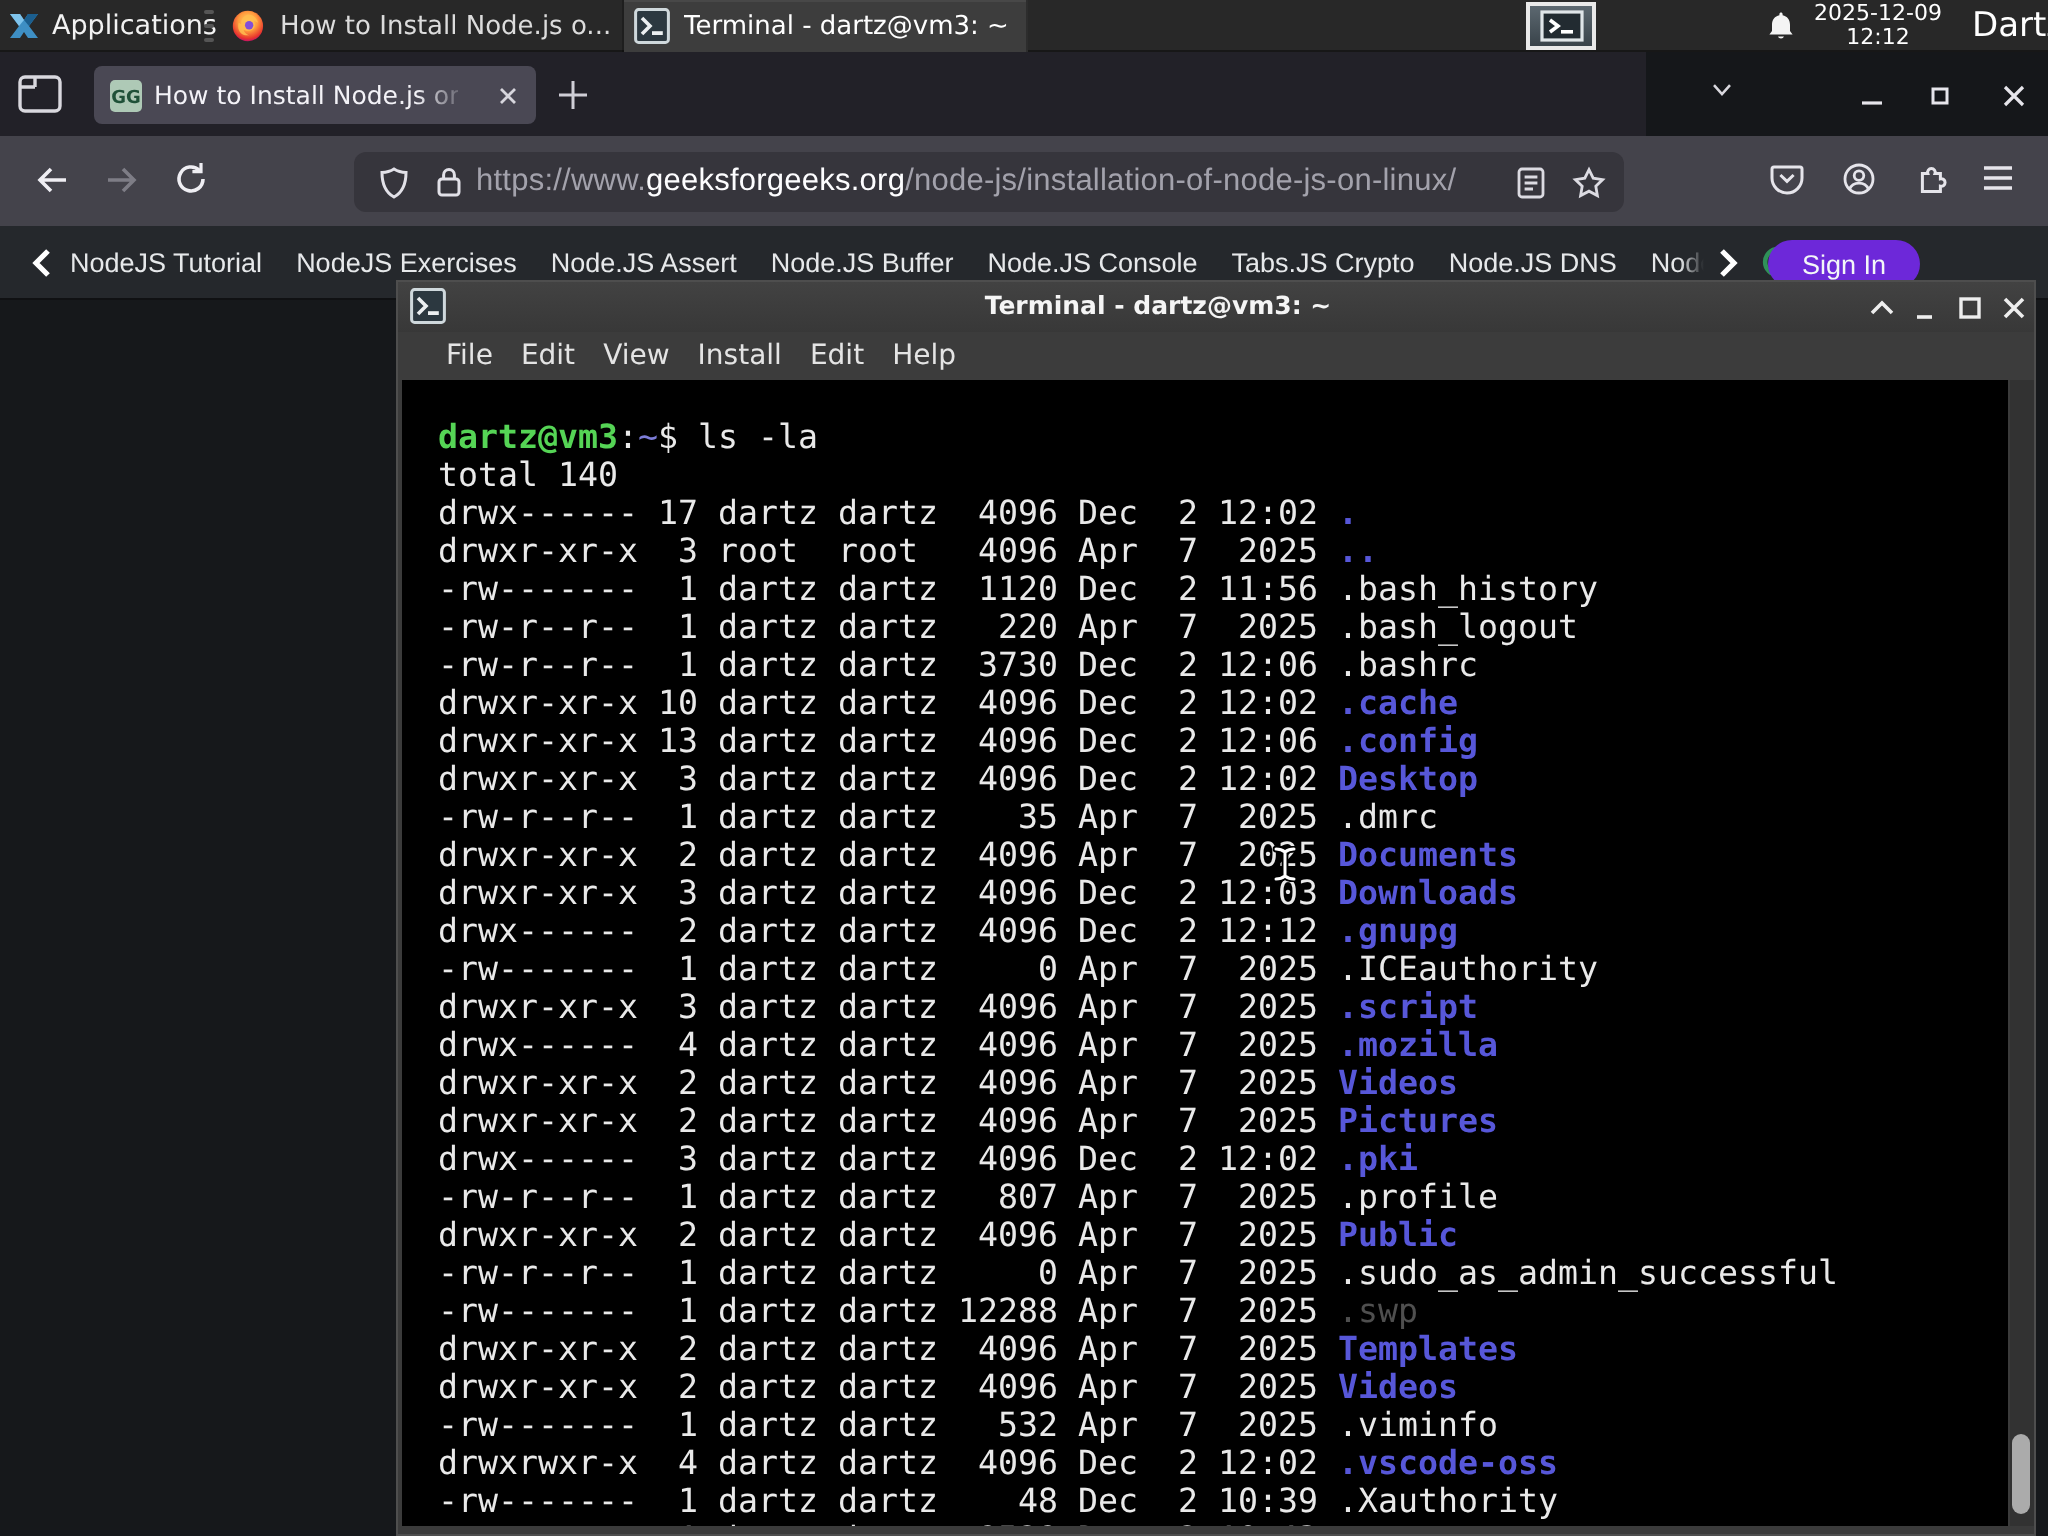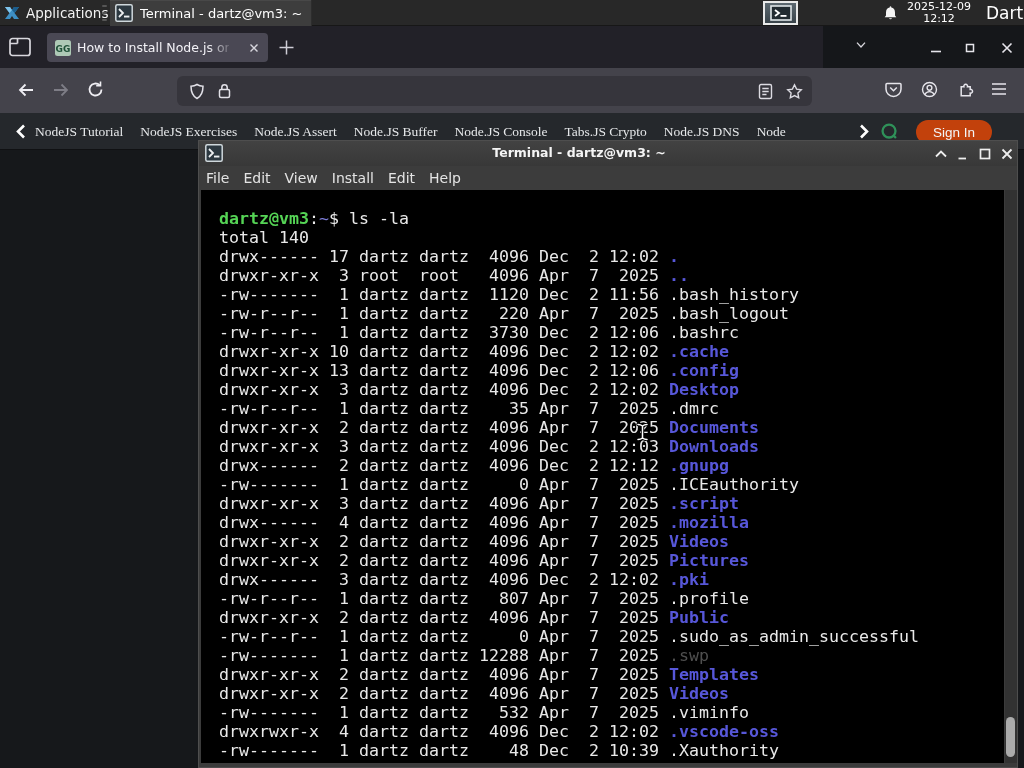--- a/index.html
+++ b/index.html
@@ -48,36 +48,36 @@
   #reader-icon { position:absolute; left:581px; top:7px; width:15px; height:17px; color:#dcdbe2; }
   #star-icon { position:absolute; left:609px; top:7px; width:17px; height:17px; color:#dcdbe2; }
   #pocket-icon { left:885px; top:13px; width:17px; height:17px; color:#e6e5eb; }
   #account-icon { left:921px; top:13px; width:17px; height:17px; color:#e6e5eb; }
   #ext-icon { left:957px; top:13px; width:17px; height:17px; color:#e6e5eb; }
   #menu-icon { left:991px; top:14px; width:16px; height:14px; color:#e6e5eb; }
 
   
   #page { left:0; top:113px; width:1024px; height:655px; background:#16181b; z-index:1; }
   #subnav { position:absolute; left:0; top:0; width:1024px; height:37px; background:#25282c; border-bottom:1px solid #101113; }
-  #subnav-links { position:absolute; left:35px; top:0; width:820px; height:37px; display:flex; gap:17px; align-items:center; overflow:hidden; color:#e6e8ea; font-family:Liberation Serif, serif; font-size:13.5px; }
+  #subnav-links { position:absolute; left:35px; top:0; width:820px; height:37px; display:flex; gap:17px; align-items:center; overflow:hidden; color:#e6e8ea; font-family:Liberation Sans, sans-serif; font-size:13.5px; }
   #subnav-links a { white-space:nowrap; color:#e6e8ea; text-decoration:none; }
   #subnav-chevL { position:absolute; left:14px; top:11px; width:14px; height:15px; color:#ffffff; }
   #subnav-fade { position:absolute; left:840px; top:0; width:17px; height:36px; background:linear-gradient(90deg, rgba(37,40,44,0), #25282c 70%); }
   #subnav-chevR { position:absolute; left:857px; top:11px; width:14px; height:15px; color:#ffffff; }
   #subnav-search { position:absolute; left:880px; top:9px; width:19px; height:19px; color:#2f9159; }
-  #signin-btn { position:absolute; left:916px; top:7px; width:76px; height:24px; background:#c2410c; border-radius:12px; color:#f3f6f8; font-family:"Liberation Sans", sans-serif; font-size:13.5px; display:flex; align-items:center; justify-content:center; }
+  #signin-btn { position:absolute; left:884px; top:7px; width:76px; height:24px; background:#6d28d9; border-radius:12px; color:#f3f6f8; font-family:"Liberation Sans", sans-serif; font-size:13.5px; display:flex; align-items:center; justify-content:center; }
 
   
   #term-win { left:198px; top:140px; width:820px; height:628px; background:#3b3b3b; border:1px solid #4e4e4e; z-index:20; }
   #term-titlebar { position:absolute; left:0; top:0; width:818px; height:25px; background:linear-gradient(#424242,#383838); }
   #term-title { position:absolute; left:30px; top:4px; width:700px; text-align:center; color:#f5f5f5; font-weight:bold; font-size:12.5px; }
   #term-icon-tb { position:absolute; left:6px; top:3px; width:18px; height:18px; }
   .tb-btn { position:absolute; top:5px; width:16px; height:16px; color:#eeeeee; }
   #tb-shade { left:734px; } #tb-min { left:756px; } #tb-max { left:778px; } #tb-close { left:800px; }
-  #term-menubar { position:absolute; left:0; top:25px; width:818px; height:24px; background:#3c3c3c; display:flex; align-items:center; gap:14px; padding-left:7px; color:#e4e4e4; font-size:14px; }
+  #term-menubar { position:absolute; left:0; top:25px; width:818px; height:24px; background:#3c3c3c; display:flex; align-items:center; gap:14px; padding-left:24px; color:#e4e4e4; font-size:14px; }
   #term-menubar span { display:block; }
   #term-screen { position:absolute; left:2px; top:49px; width:803px; height:573px; background:#000000; overflow:hidden; }
   #term-pre { margin:16px; padding:3px 0 0 2px; font-family:"DejaVu Sans Mono", monospace; font-size:16.61px; line-height:19px; color:#e9e9e9; }
   #term-pre .green { color:#55d455; font-weight:bold; }
   #term-pre .tilde { color:#7d7dd8; }
   #term-pre .dir { color:#5757d9; font-weight:bold; }
   #term-pre .dim { color:#4f4f4f; }
   #term-scrollbar { position:absolute; left:806px; top:49px; width:12px; height:573px; background:#323232; }
   #term-thumb { position:absolute; left:1px; top:527px; width:9px; height:40px; background:#ababab; border-radius:5px; }
   #mouse-cursor { left:636px; top:423px; width:13px; height:18px; z-index:40; }
@@ -93,20 +93,36 @@
       <path d="M11 3 L16 3 L11.5 9 L9 6 Z" fill="#1b5e8e"></path>
     </svg>
     <span class="lbl">Applications</span>
   </div>
   <div id="tasklist-grip" class="abs">
       <i></i>
       <i></i>
       <i></i>
     </div>
   <div id="tasklist" class="abs">
+      <div class="winbtn">
+        <svg width="18" height="18" viewBox="0 0 18 18">
+          <defs>
+            <radialGradient id="ffg" cx="50%" cy="35%" r="70%">
+              <stop offset="0%" stop-color="#ffd567"></stop>
+              <stop offset="45%" stop-color="#ff9a3c"></stop>
+              <stop offset="80%" stop-color="#e8362d"></stop>
+              <stop offset="100%" stop-color="#b5007f"></stop>
+            </radialGradient>
+          </defs>
+          <circle cx="9" cy="9" r="7.6" fill="url(#ffg)"></circle>
+          <path d="M9 3.2 C11.5 3.2 13.6 5 14 7.4 C13 6.6 12 6.5 12 6.5 C13.3 9.2 11.8 11 9.8 11.4 C8.2 11.7 6.8 10.9 6.8 10.9 C7.3 13 9.5 13.6 9.5 13.6 C6.4 14.2 4.1 12 4.1 9.2 C4.1 8.5 4.4 7.3 4.4 7.3 C4.9 8 5.7 8 5.7 8 C5.3 5.7 7 3.9 9 3.2 Z" fill="#ffbd4f" opacity="0.85"></path>
+          <circle cx="9.6" cy="8.6" r="2.1" fill="#7542e5" opacity="0.9"></circle>
+        </svg>
+        <span class="ttl">How to Install Node.js o...</span>
+      </div>
       <div class="winbtn active">
         <svg width="18" height="18" viewBox="0 0 18 18">
           <rect x="0.8" y="0.8" width="16.4" height="16.4" rx="1.5" fill="#2c3840" stroke="#cfd8dc" stroke-width="1.5"></rect>
           <path d="M4 5 L8 9 L4 13" stroke="#eceff1" stroke-width="1.8" fill="none"></path>
           <rect x="9" y="11.6" width="5.4" height="1.9" fill="#eceff1"></rect>
         </svg>
         <span class="ttl">Terminal - dartz@vm3: ~</span>
       </div>
     </div>
   <div id="tray-term" class="abs">
@@ -172,20 +188,21 @@
     <path d="M14.5 1.5 L14.5 5.8 L10.2 5.8" stroke-width="1.6"></path>
   </svg>
   <div id="urlbar" class="abs">
     <svg id="shield-icon" viewBox="0 0 16 17" fill="none" stroke="currentColor" stroke-width="1.5">
       <path d="M8 1.5 C10 2.8 12.5 3.2 14 3.2 C14 9 12.5 13 8 15.5 C3.5 13 2 9 2 3.2 C3.5 3.2 6 2.8 8 1.5 Z"></path>
     </svg>
     <svg id="lock-icon" viewBox="0 0 13 16" fill="none" stroke="currentColor" stroke-width="1.5">
       <rect x="1.5" y="6.5" width="10" height="8" rx="1.5"></rect>
       <path d="M3.8 6.5 L3.8 4.5 a2.7 2.7 0 0 1 5.4 0 L9.2 6.5"></path>
     </svg>
+    <div id="url-text"><span class="url-dim">https://www.</span><span class="url-host">geeksforgeeks.org</span><span class="url-dim">/node-js/installation-of-node-js-on-linux/</span></div>
     <svg id="reader-icon" viewBox="0 0 15 17" fill="none" stroke="currentColor" stroke-width="1.4">
       <rect x="1.5" y="1.5" width="12" height="14" rx="1.5"></rect>
       <path d="M4.3 5.5 L10.7 5.5 M4.3 8.5 L10.7 8.5 M4.3 11.5 L8.5 11.5"></path>
     </svg>
     <svg id="star-icon" viewBox="0 0 17 17" fill="none" stroke="currentColor" stroke-width="1.4">
       <path d="M8.5 1.8 L10.6 6.1 L15.3 6.8 L11.9 10.1 L12.7 14.8 L8.5 12.6 L4.3 14.8 L5.1 10.1 L1.7 6.8 L6.4 6.1 Z"></path>
     </svg>
   </div>
   <svg id="pocket-icon" class="abs" viewBox="0 0 17 17" fill="none" stroke="currentColor" stroke-width="1.5">
     <path d="M2 2.5 L15 2.5 C15.6 2.5 16 2.9 16 3.5 L16 8 A7.5 7.5 0 0 1 1 8 L1 3.5 C1 2.9 1.4 2.5 2 2.5 Z"></path>

